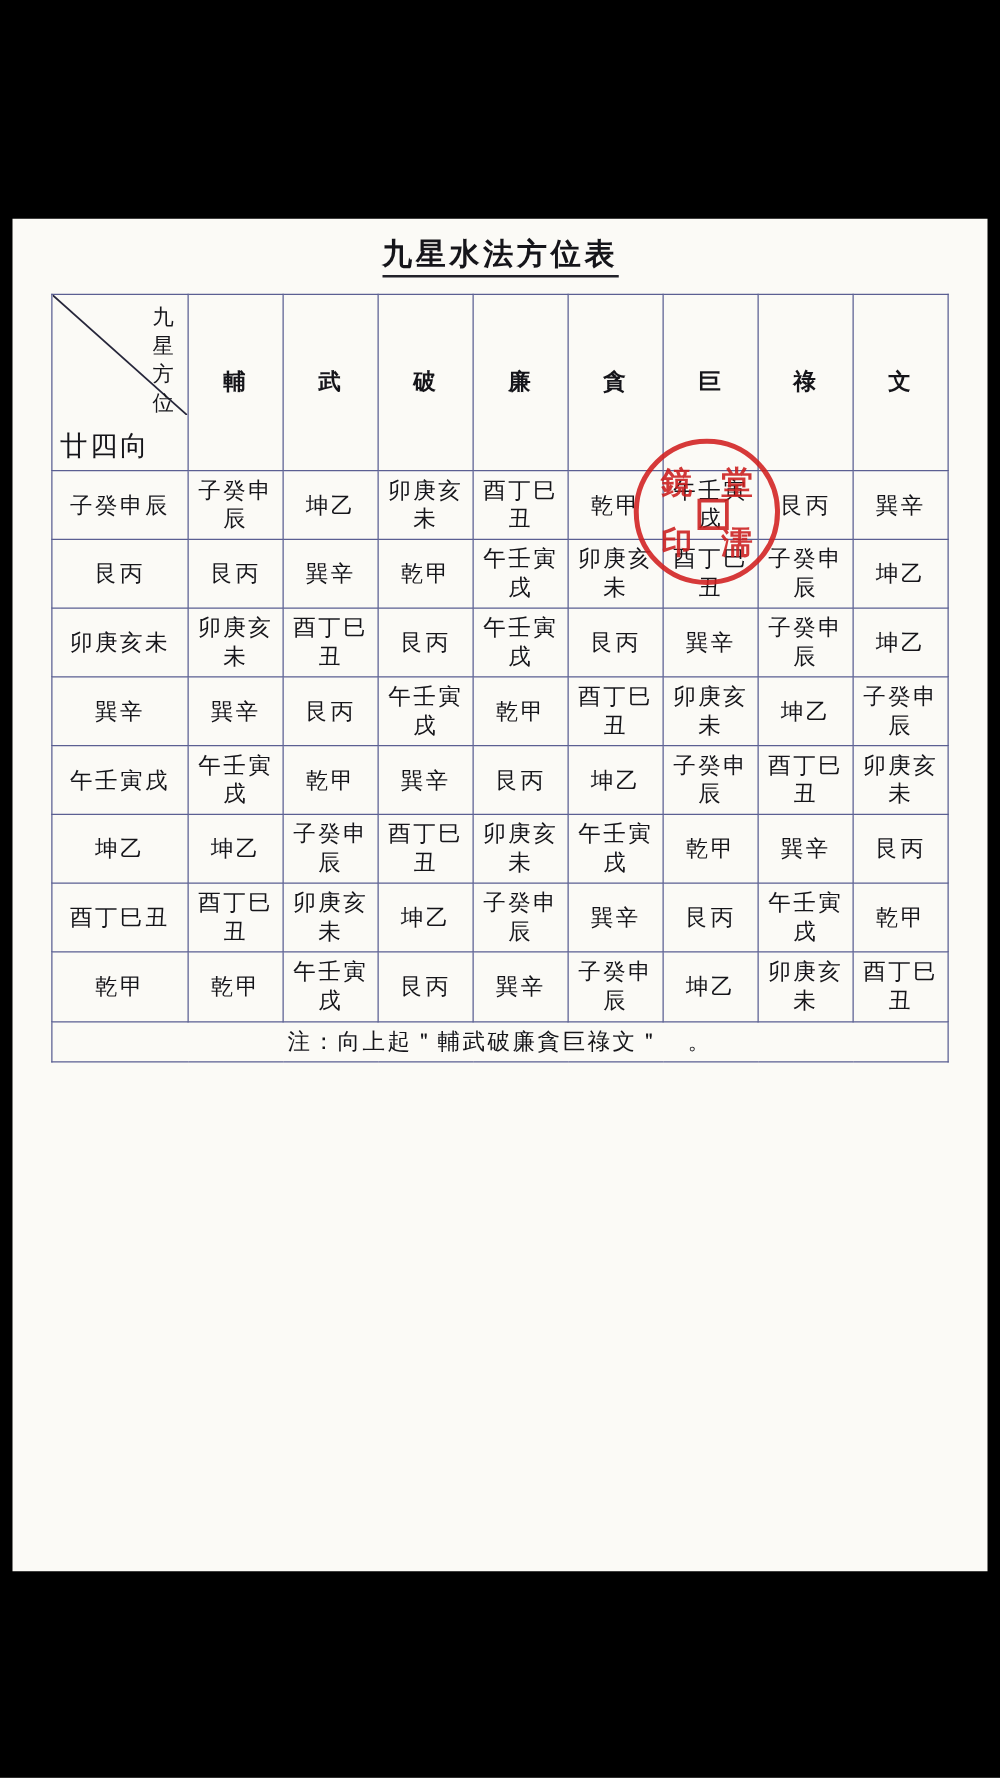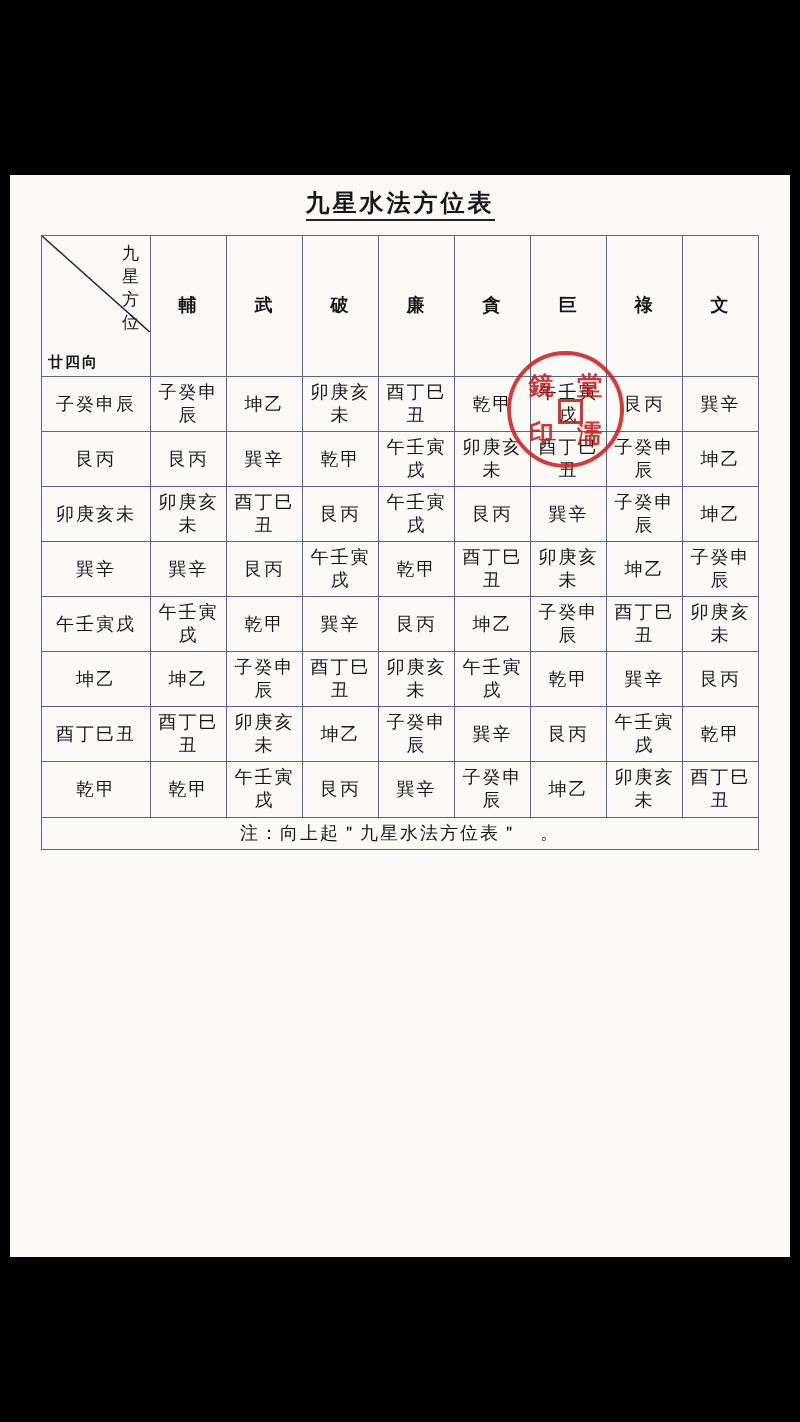--- a/index.html
+++ b/index.html
@@ -147,23 +147,22 @@
     width: 22px;
     font-size: 17px;
     line-height: 1.35;
     letter-spacing: 1px;
     text-align: right;
   }
   td.corner .lab-dir {
     position: absolute;
     left: 6px;
     bottom: 5px;
-    font-size: 15px;
+    font-size: 22px;
     letter-spacing: 2px;
-    font-weight: bold;
   }
   
   .note-row td {
     text-align: left;
     padding: 12px 14px;
     font-size: 19px;
     letter-spacing: 2px;
   }
 </style>
 </head>
@@ -291,21 +290,21 @@
             <td class="datacell">午壬寅戌</td>
             <td class="datacell">艮丙</td>
             <td class="datacell">巽辛</td>
             <td class="datacell">子癸申辰</td>
             <td class="datacell">坤乙</td>
             <td class="datacell">卯庚亥未</td>
             <td class="datacell">酉丁巳丑</td>
           </tr>
 
           <tr class="note-row">
-            <td colspan="9">注：向上起＂九星水法方位表＂　。</td>
+            <td colspan="9">注：向上起＂輔武破廉貪巨祿文＂　。</td>
           </tr>
 
         </tbody>
       </table>
 
       <div class="seal">
         <div class="seal-grid">
           <span>鏡</span>
           <span>堂</span>
           <span>印</span>

